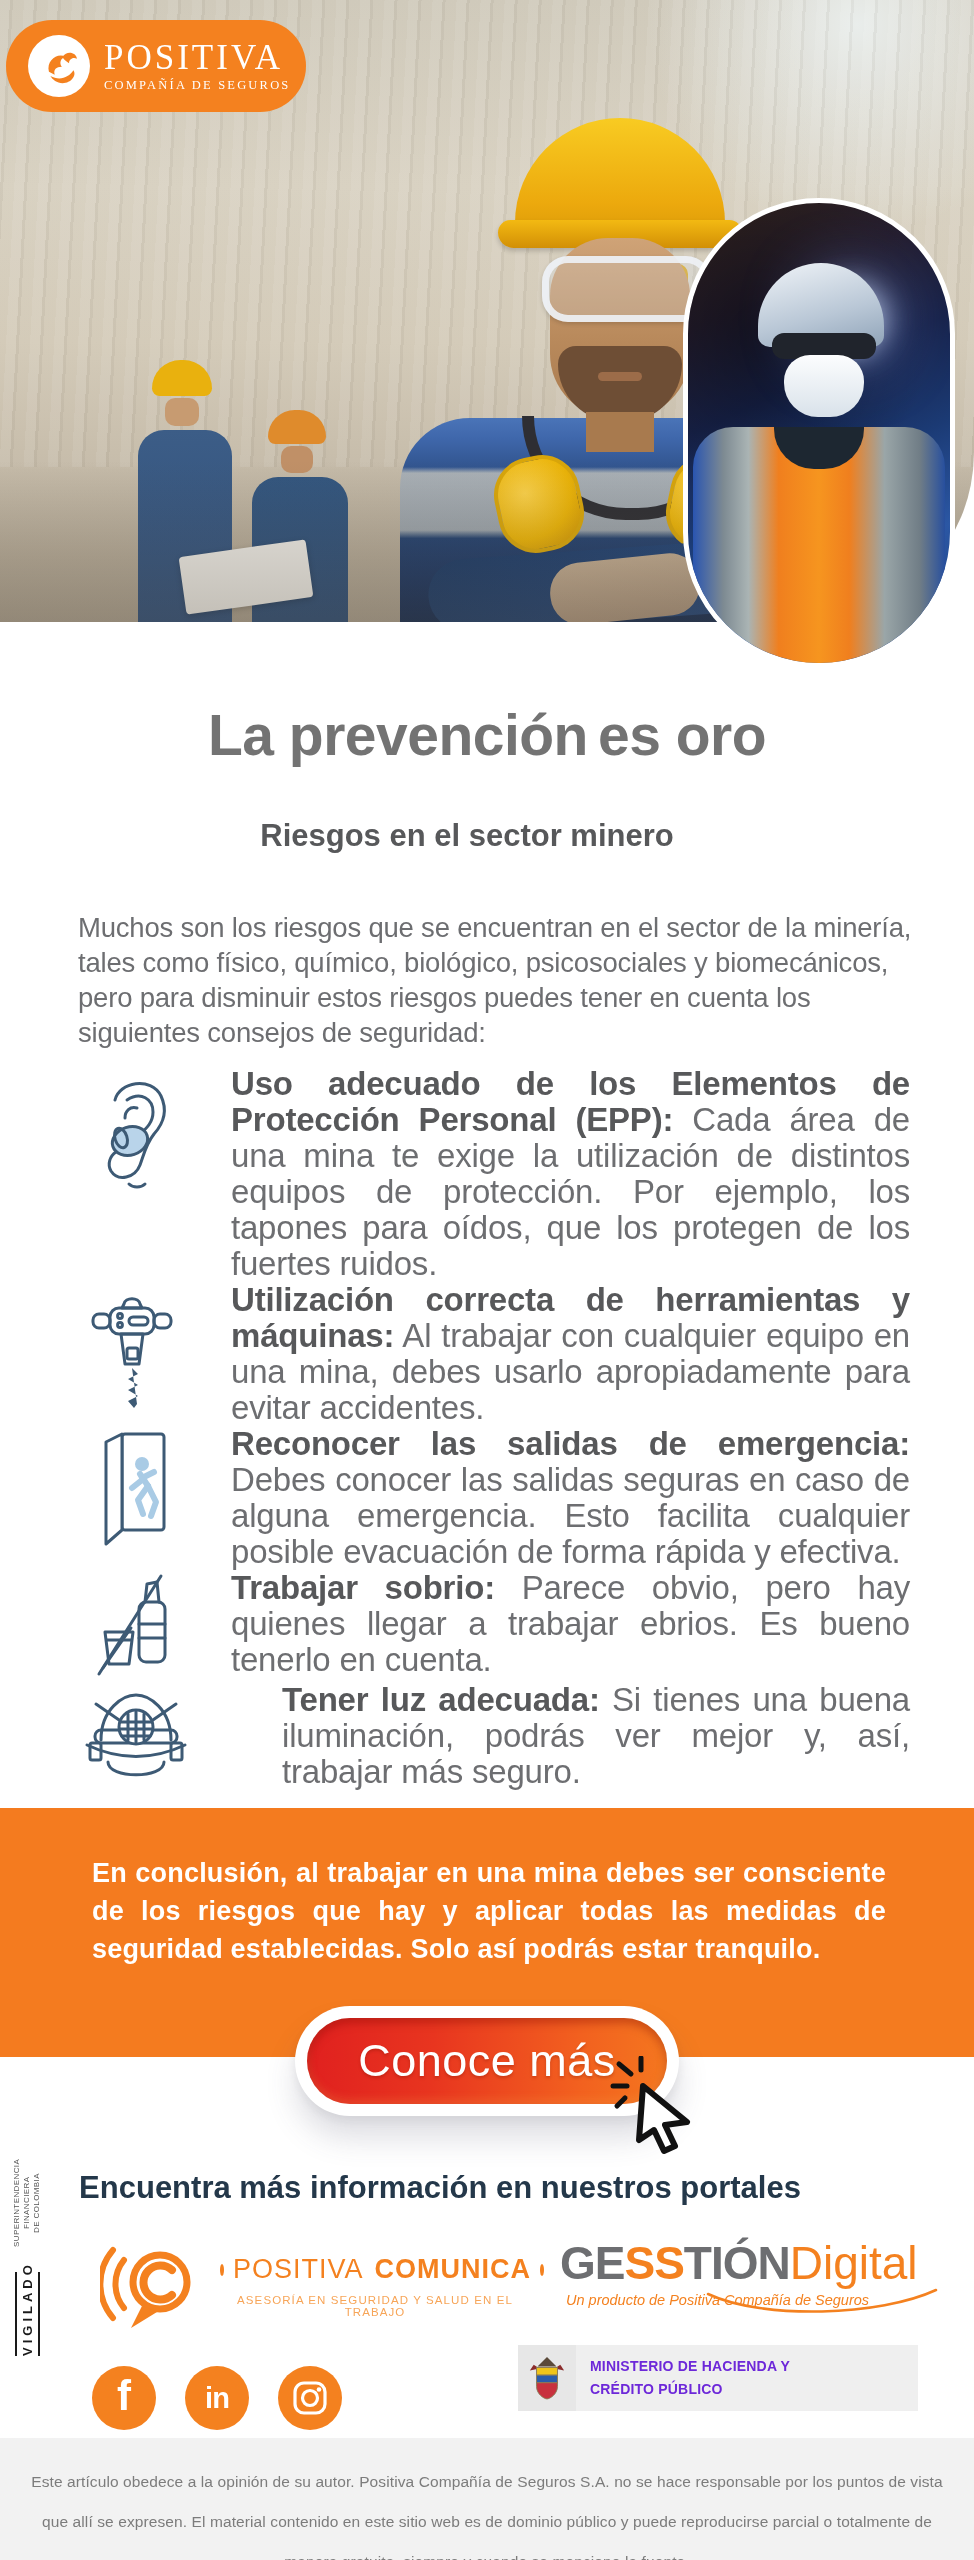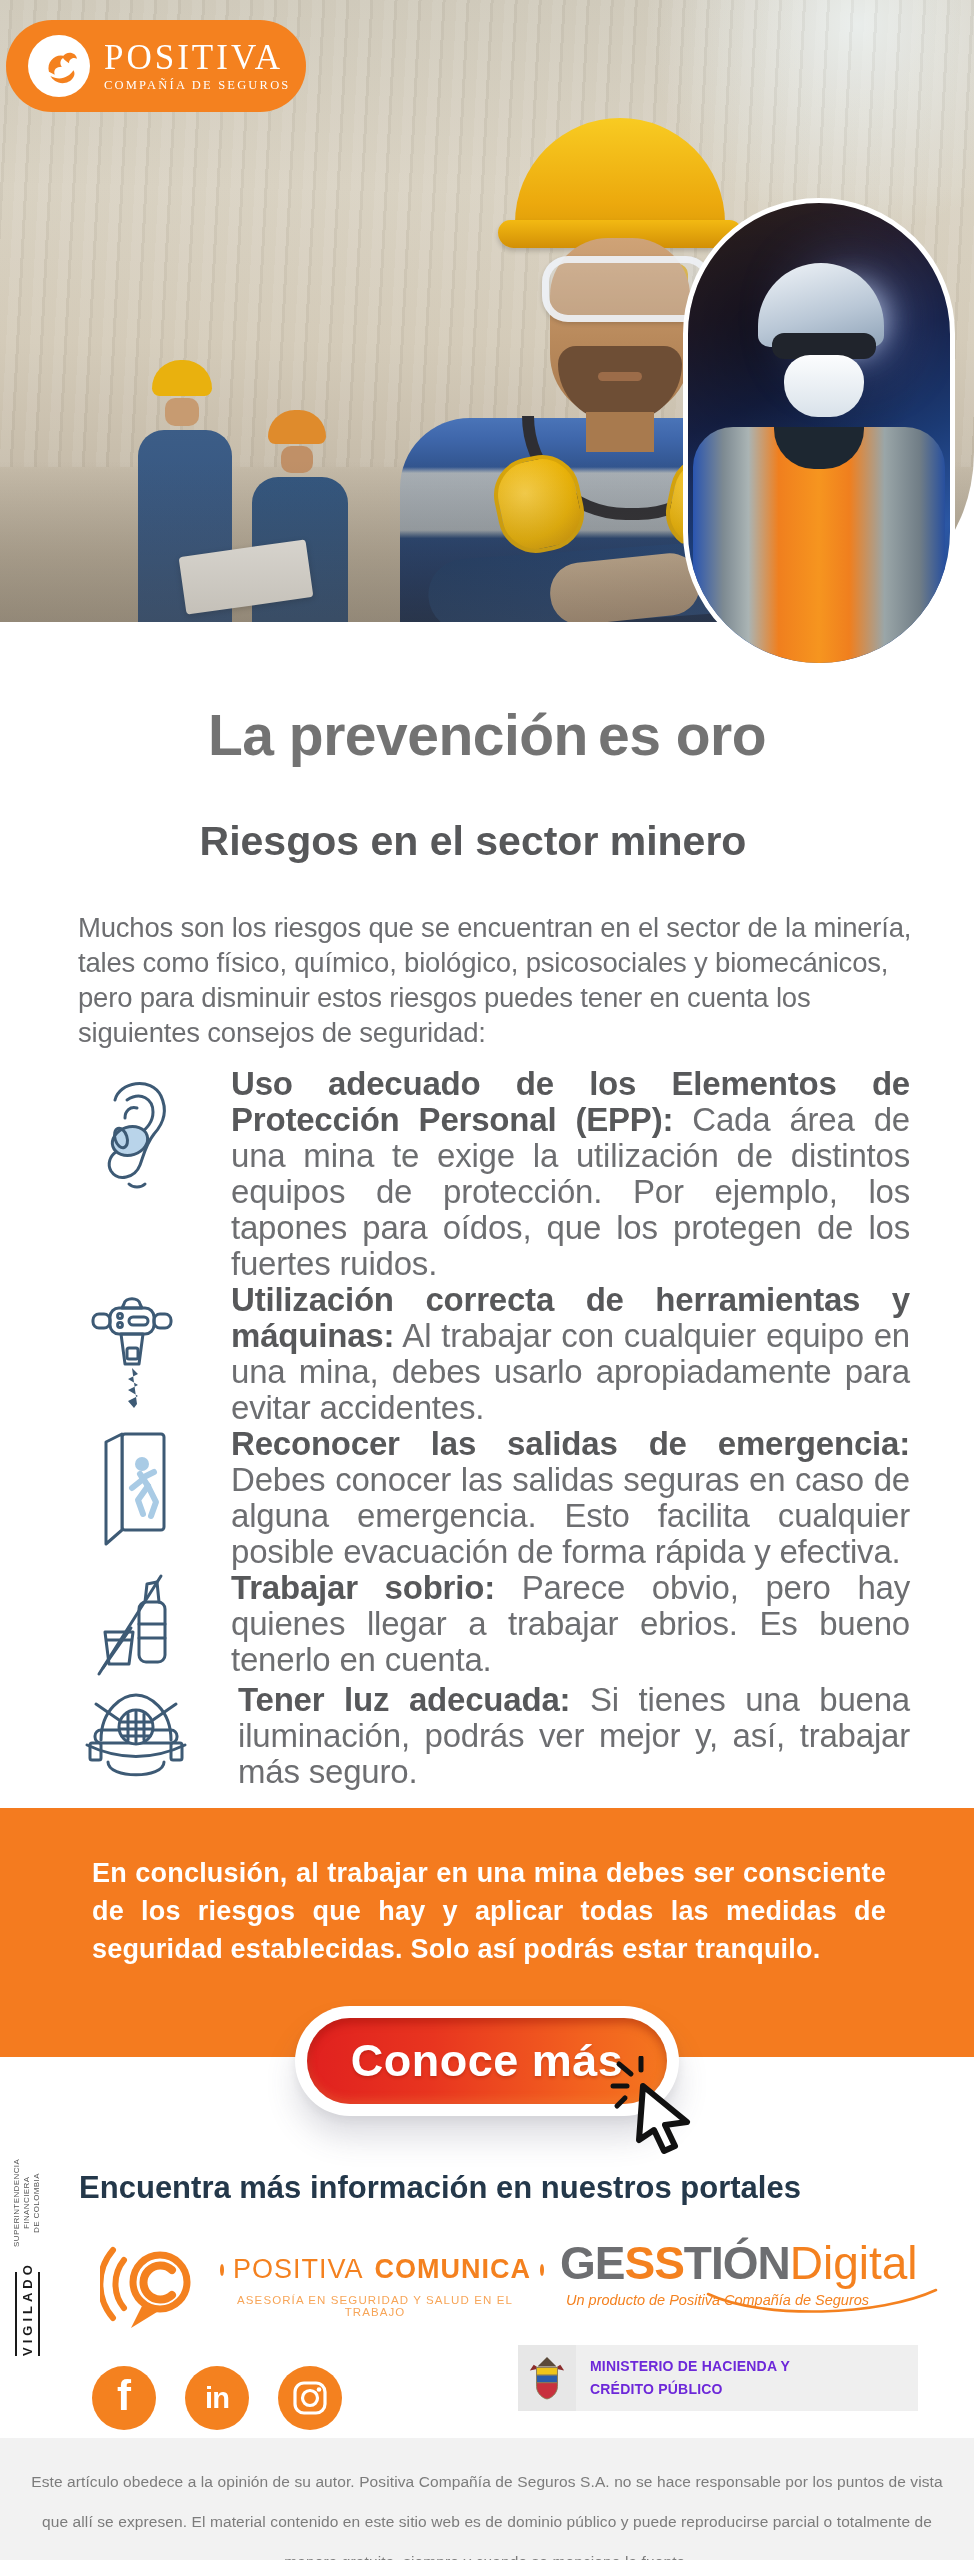--- a/index.html
+++ b/index.html
@@ -80,41 +80,41 @@
     background:#F4811F;display:flex;align-items:center;padding-left:22px;box-sizing:border-box;gap:14px;}
   .logo-mark{width:62px;height:62px;border-radius:50%;background:#fff;display:flex;align-items:center;justify-content:center;}
   .logo-words{color:#fff;font-family:"Liberation Serif", serif;line-height:1;}
   .logo-name{font-size:35px;letter-spacing:3px;}
   .logo-sub{font-size:12.5px;letter-spacing:2.2px;margin-top:4px;}
 
   
   .title{position:absolute;top:704px;left:0;width:974px;text-align:center;color:#737373;font-size:57px;line-height:62px;letter-spacing:-0.5px;}
   .title .t-reg{font-weight:600;}
   .title .t-bold{font-weight:800;margin-left:10px;}
-  .subtitle{position:absolute;top:818px;left:12px;width:922px;text-align:center;color:#57585A;font-size:41px;font-weight:700;}
+  .subtitle{position:absolute;top:818px;left:6px;width:922px;text-align:center;color:#57585A;font-size:31px;font-weight:700;}
   .intro{position:absolute;top:882px;left:78px;width:834px;color:#6D6E71;font-size:27.5px;line-height:35px;letter-spacing:-0.2px;}
 
   .tips{position:absolute;top:1066px;left:80px;width:830px;}
   .tip{display:flex;align-items:flex-start;}
   .tip + .tip{margin-top:0;}
   .tip-icon{flex:0 0 105px;display:flex;justify-content:center;}
   .tip-text{flex:1;margin-left:46px;text-align:justify;color:#6D6E71;font-size:33px;line-height:36px;letter-spacing:-0.2px;}
   .tip-text .b{font-weight:700;color:#57585A;}
-  .g1{margin-top:42px;align-items:center;} .g2{margin-top:26px;} .g3{margin-top:24px;} .g4{margin-top:14px;}
+  .g1{margin-top:42px;align-items:center;} .g2{margin-top:26px;} .g3{margin-top:24px;} .g4{margin-top:14px;gap:44px;}
   .ticon{stroke:#3d5a75;fill:none;stroke-width:3;stroke-linecap:round;stroke-linejoin:round;}
 
   
   .conclusion{position:absolute;top:1808px;left:0;width:974px;height:249px;background:#F47B1F;}
   .conclusion p{margin:46px 88px 0 92px;color:#fff;font-size:27px;font-weight:700;line-height:38px;text-align:justify;letter-spacing:.2px;}
   .cta{position:absolute;top:2006px;left:295px;width:384px;height:110px;border-radius:55px;background:#fff;
     box-shadow:0 22px 30px rgba(70,70,100,.18), 0 5px 10px rgba(0,0,0,.06);}
   .cta-btn{position:absolute;inset:12px;border-radius:44px;border:none;cursor:pointer;
     background:linear-gradient(92deg,#E0201F 0%,#E8351F 35%,#F2601F 75%,#F4771F 100%);
     box-shadow:inset 0 5px 10px rgba(120,0,0,.35), inset 0 -4px 8px rgba(255,170,80,.25);
-    color:#fff;font-family:"Liberation Sans",sans-serif;font-size:45px;font-weight:700;letter-spacing:.5px;
+    color:#fff;font-family:"Liberation Sans",sans-serif;font-size:45px;font-weight:400;letter-spacing:.5px;
     text-shadow:0 2px 3px rgba(120,20,0,.3);display:flex;align-items:center;justify-content:center;}
   .cursor-ic{position:absolute;right:-26px;bottom:-40px;width:96px;height:100px;}
 
   
   .portals-heading{position:absolute;top:2170px;left:0;width:880px;text-align:center;color:#24384A;font-size:31px;font-weight:800;}
   .vigilado{position:absolute;left:12px;top:2146px;display:flex;flex-direction:column;align-items:center;gap:12px;}
   .vig-small{writing-mode:vertical-rl;transform:rotate(180deg);font-size:8px;line-height:10px;color:#555;
     letter-spacing:.4px;height:114px;text-align:center;}
   .vig-word{writing-mode:vertical-rl;transform:rotate(180deg);font-size:13px;font-weight:700;color:#1a1a1a;
     letter-spacing:4px;border-left:2px solid #1a1a1a;border-right:2px solid #1a1a1a;padding:0 3px;height:84px;text-align:center;}

